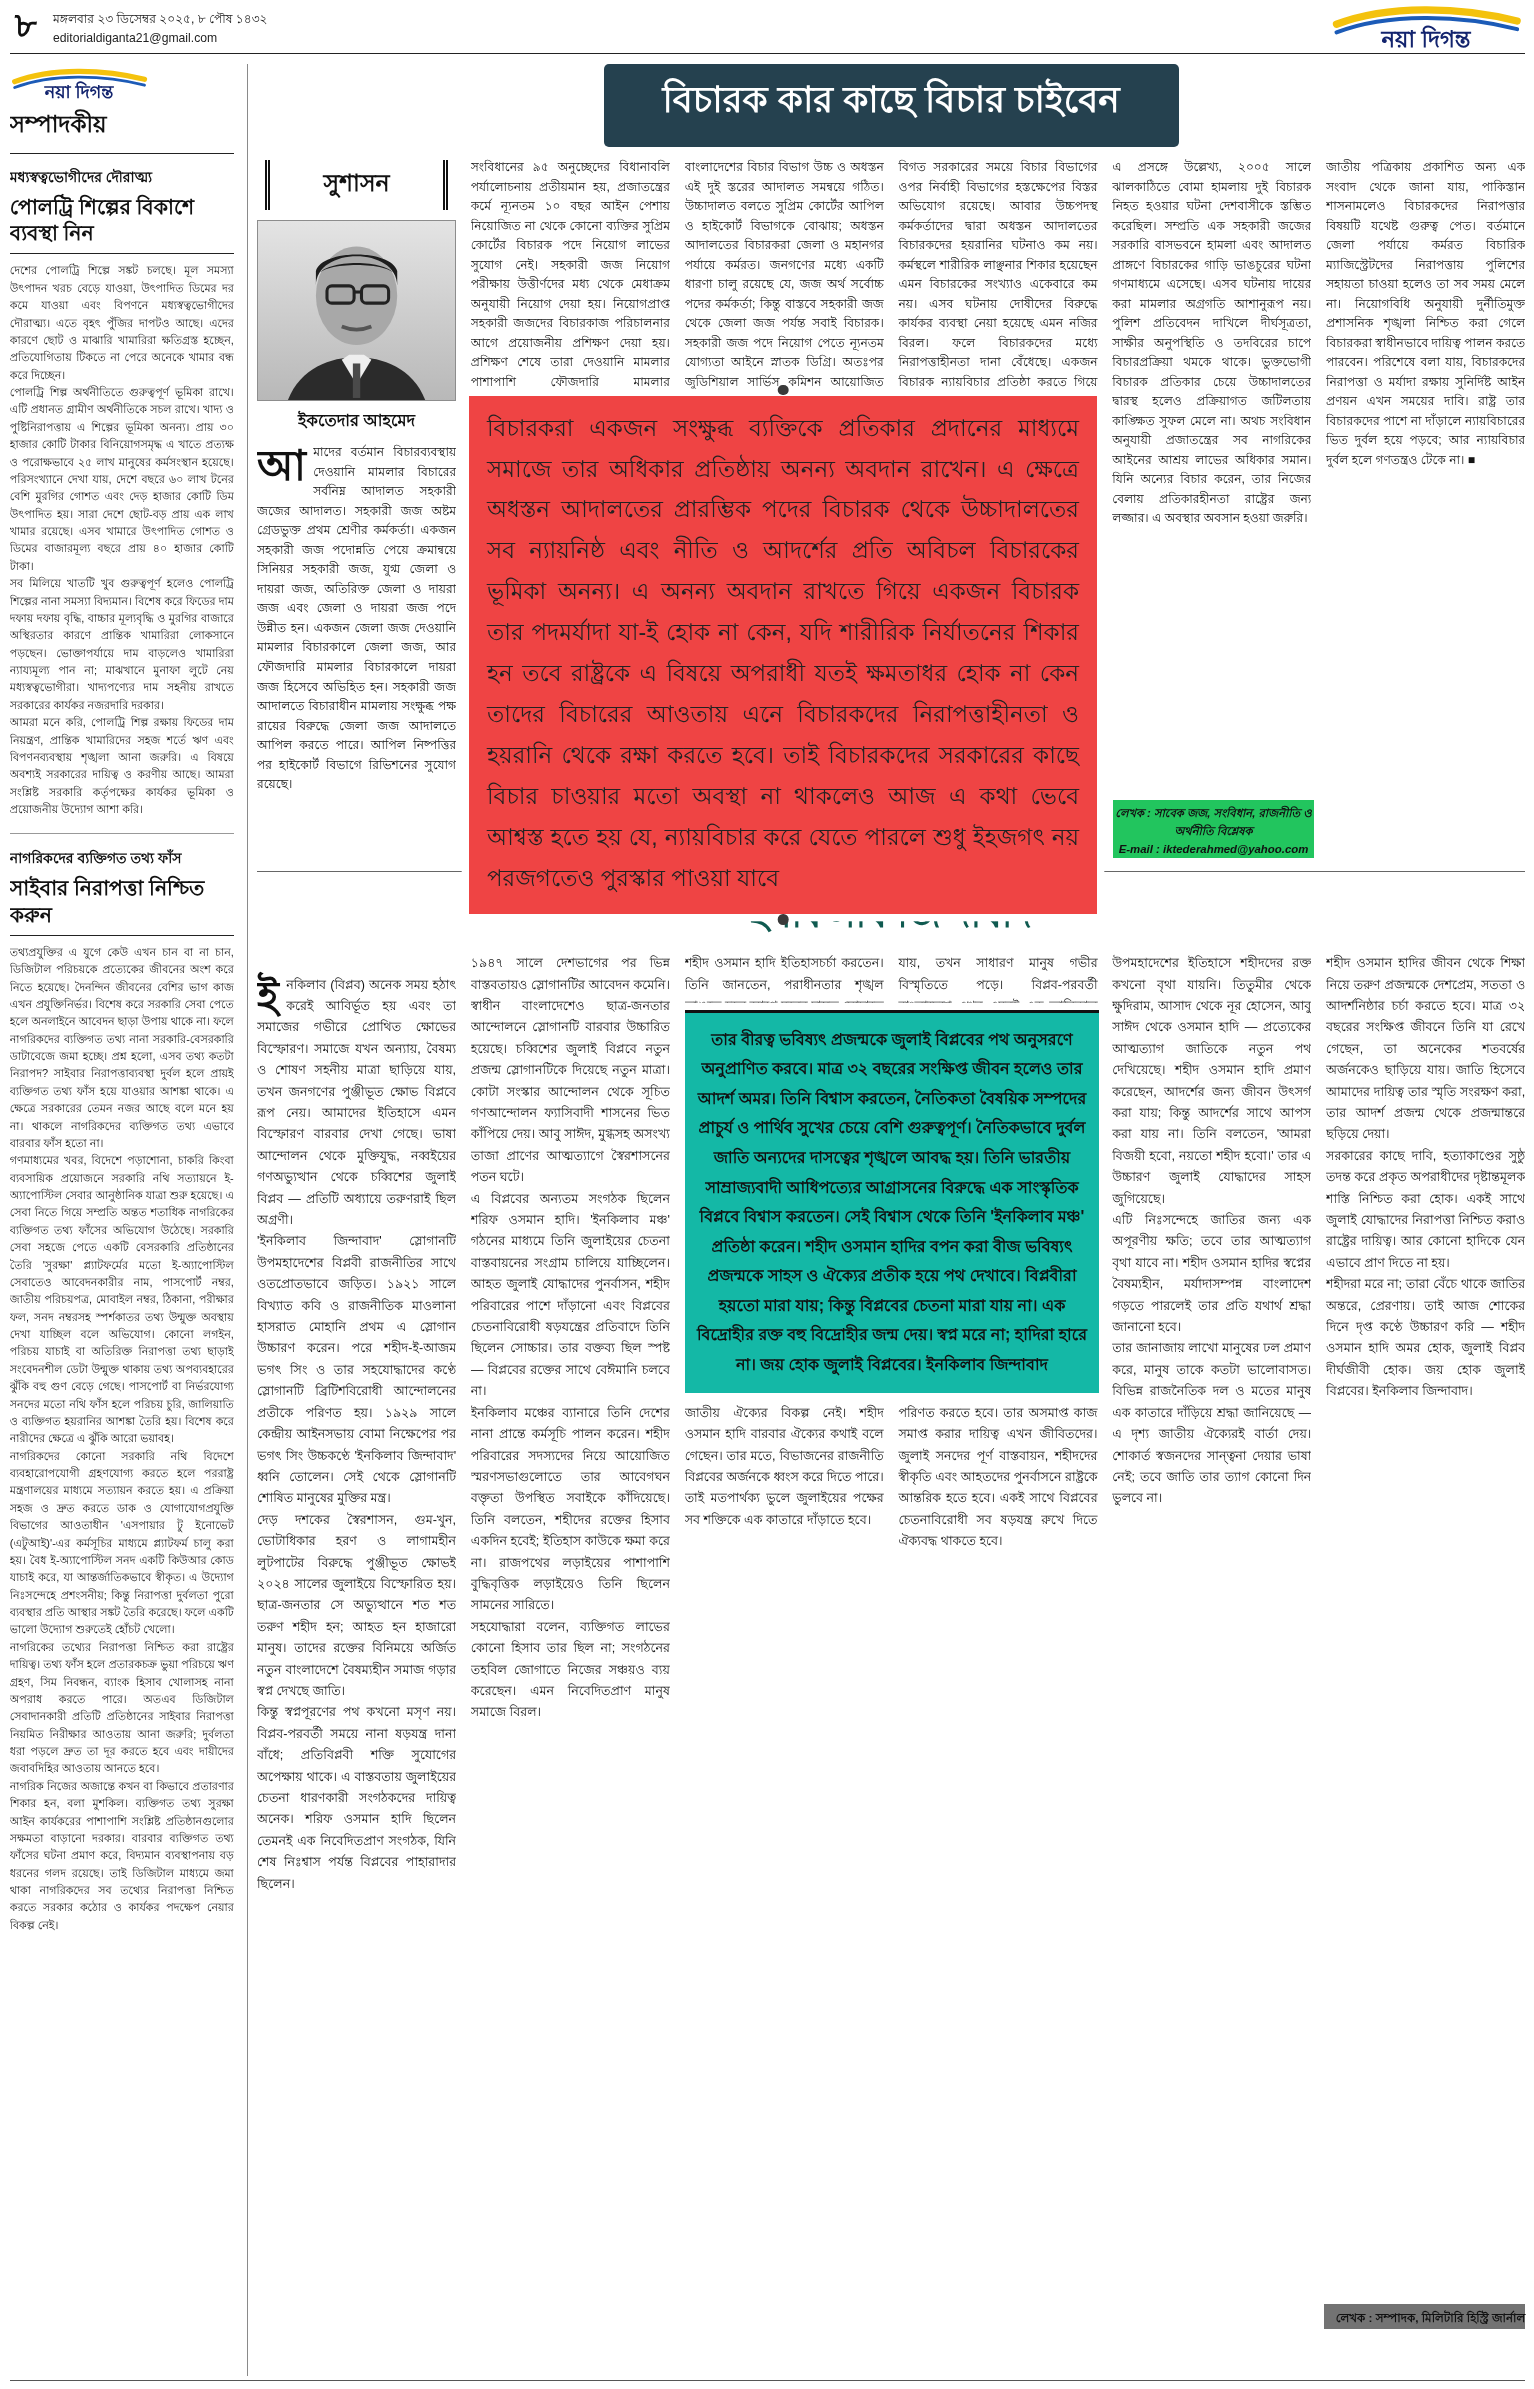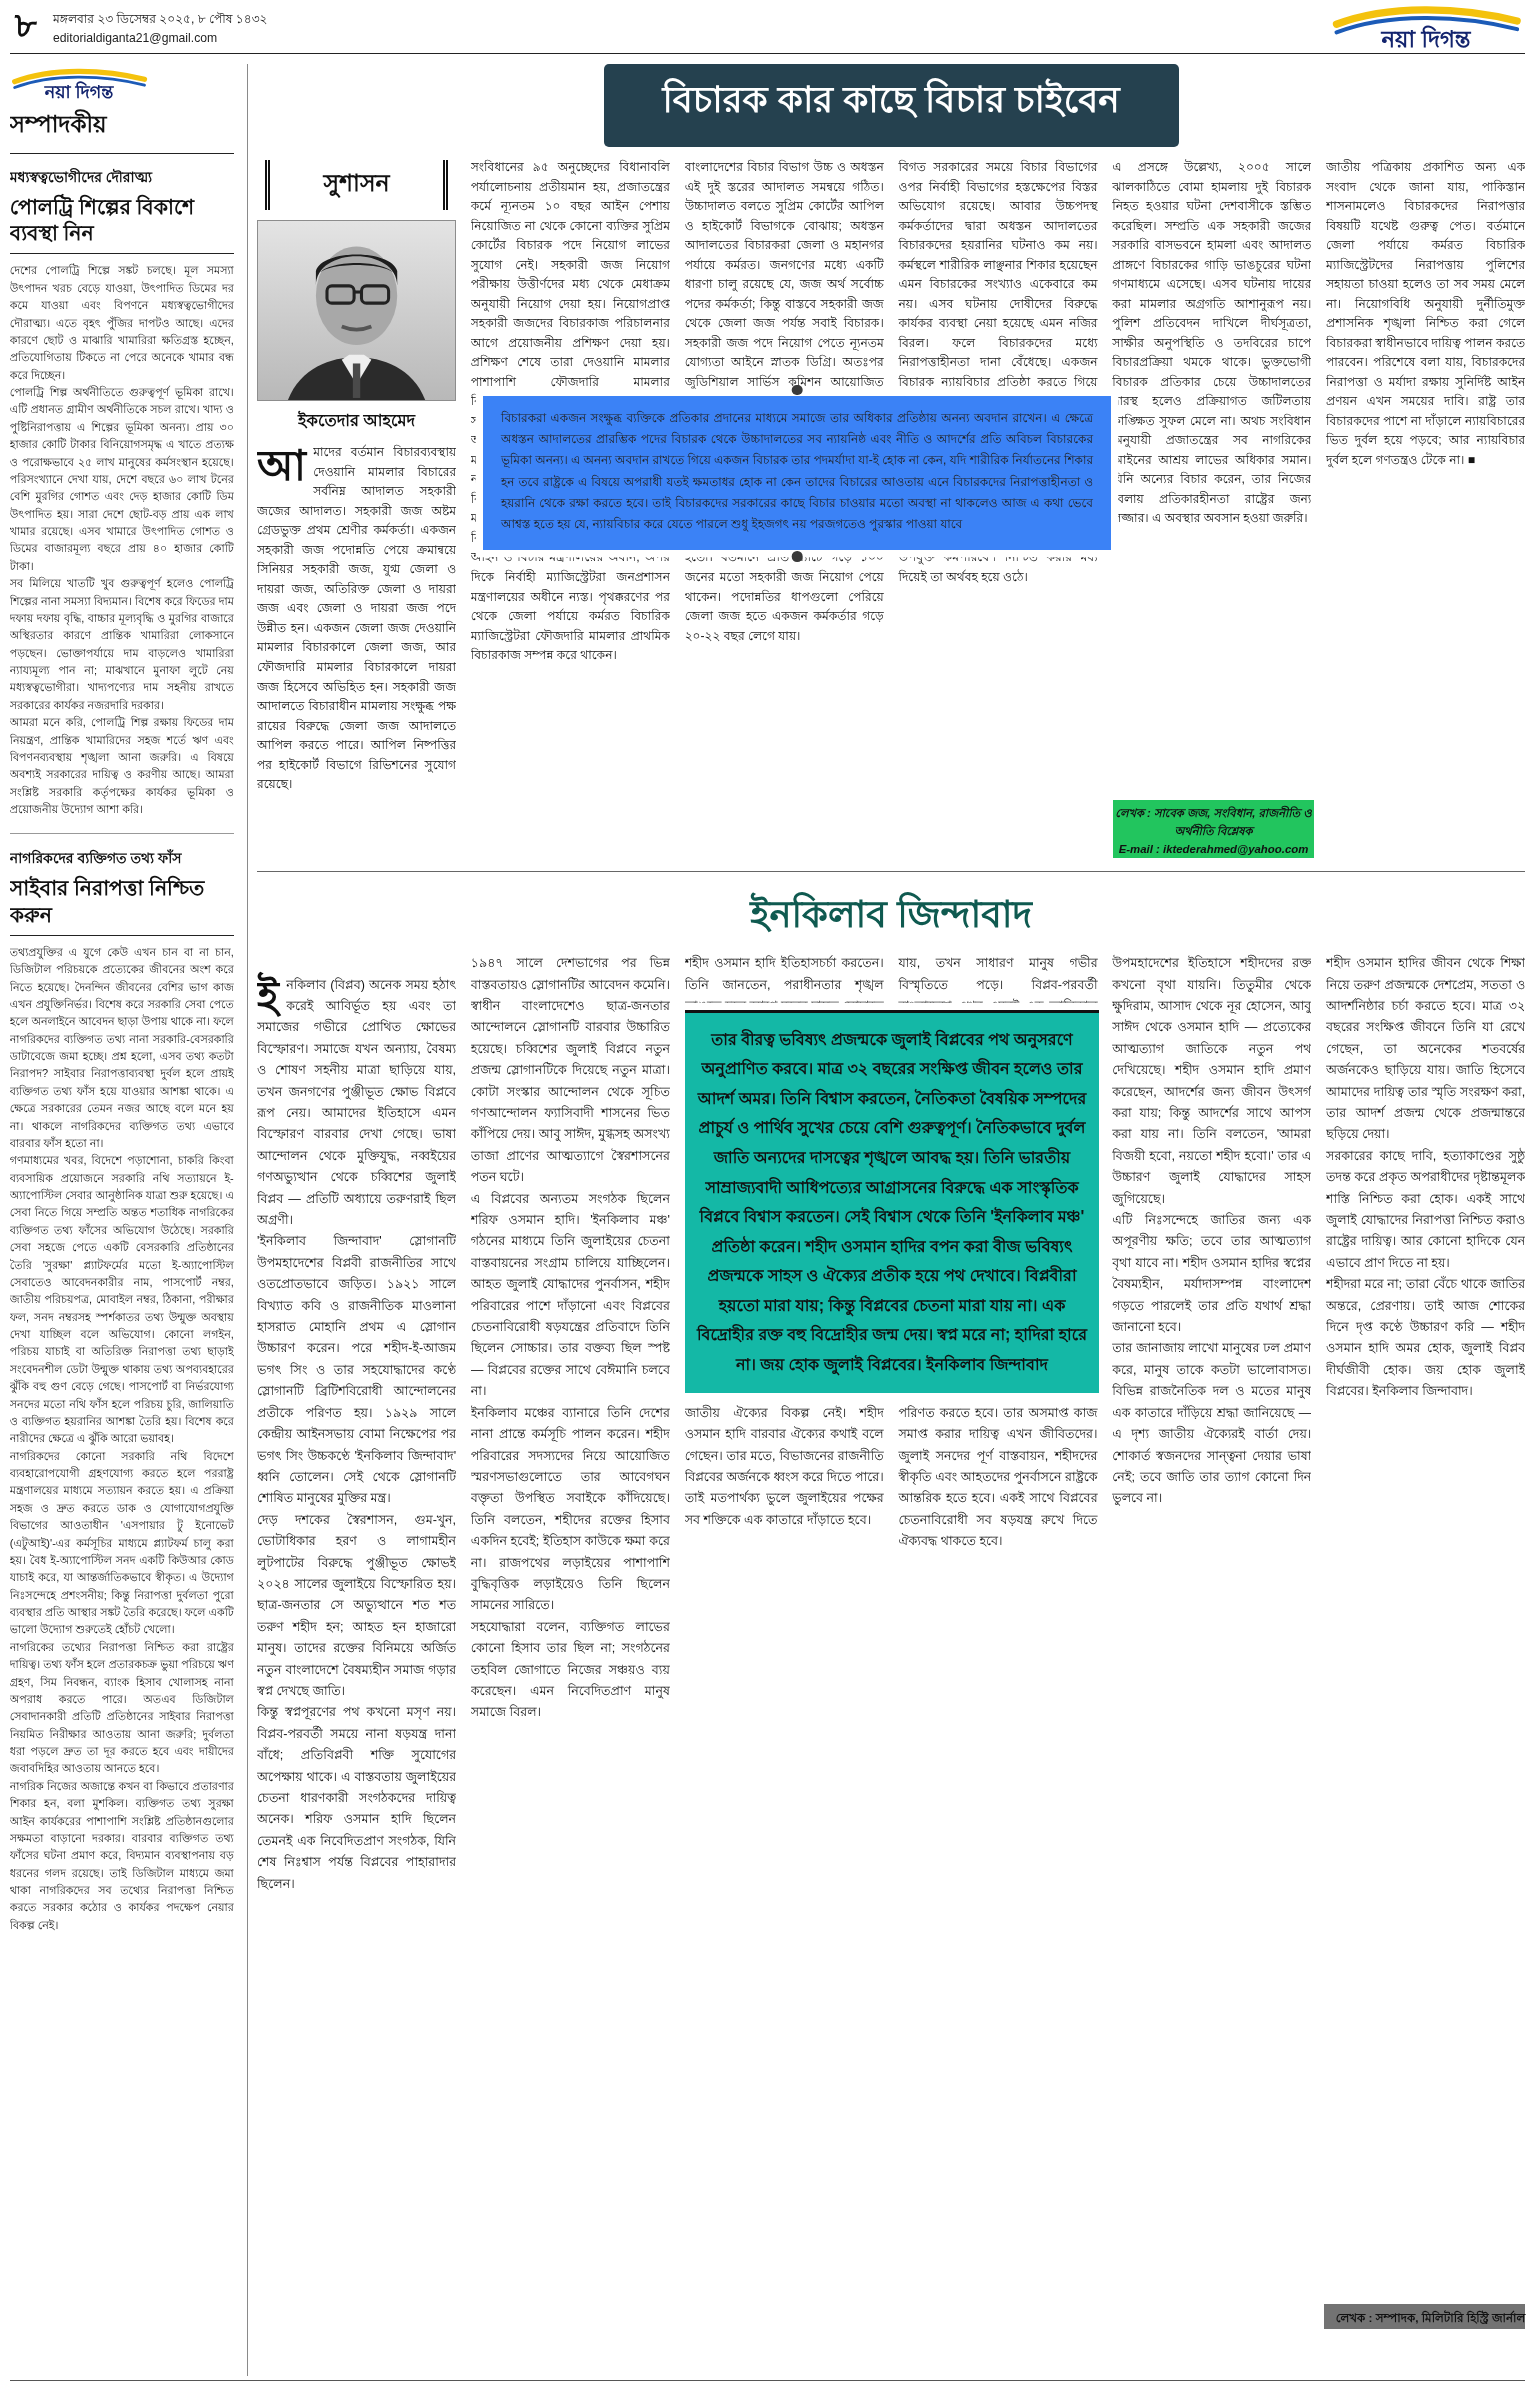--- a/index.html
+++ b/index.html
@@ -53,24 +53,24 @@
     text-align:center; font-size:23.6px; font-weight:bold;
     padding:5.7px 0; margin:1.6px 8.1px 9.8px;
   }
   .photo { width:100%; height:181px; border:0.8px solid #8d8d8d; background:#cfcfcf; overflow:hidden; }
   .photo svg { display:block; width:100%; height:100%; }
   .name { text-align:center; font-weight:bold; font-size:16.3px; padding:7.3px 0 8.1px; }
   .feature-text { flex:1; overflow:hidden; font-size:12.2px; line-height:1.6; text-align:justify; }
   .dropcap { float:left; font-size:42px; line-height:0.95; font-weight:bold; padding:2.4px 7.3px 0 0; color:#111; }
   
   .a1-quote {
-    position:absolute; left:226px; width:628px; top:238px;
-    background:#3b82f6; box-shadow:0 0 0 7.3px #fff;
+    position:absolute; left:212px; width:628px; top:238px;
+    background:#ef4444; box-shadow:0 0 0 7.3px #fff;
     padding:11.4px 18px 14.7px;
-    font-size:12px; line-height:1.78; color:#222; text-align:justify;
+    font-size:23px; line-height:1.78; color:#222; text-align:justify;
   }
   .q-dot { position:absolute; width:10.6px; height:10.6px; background:#3a3a3a; border-radius:50%; left:50%; transform:translateX(-50%); }
   .q-dot.top { top:-11.4px; }
   .q-dot.bot { bottom:-11.4px; }
   .a1-note {
     position:absolute; left:856px; width:201px; bottom:0;
     background:#22c55e; box-shadow:0 0 0 4.9px #fff;
     font-size:11.4px; font-weight:bold; font-style:italic; text-align:center; line-height:1.55; padding-top:4.9px;
   }
   .article-divider { border-top:0.8px solid #666; margin:13px 0 9.8px; }

